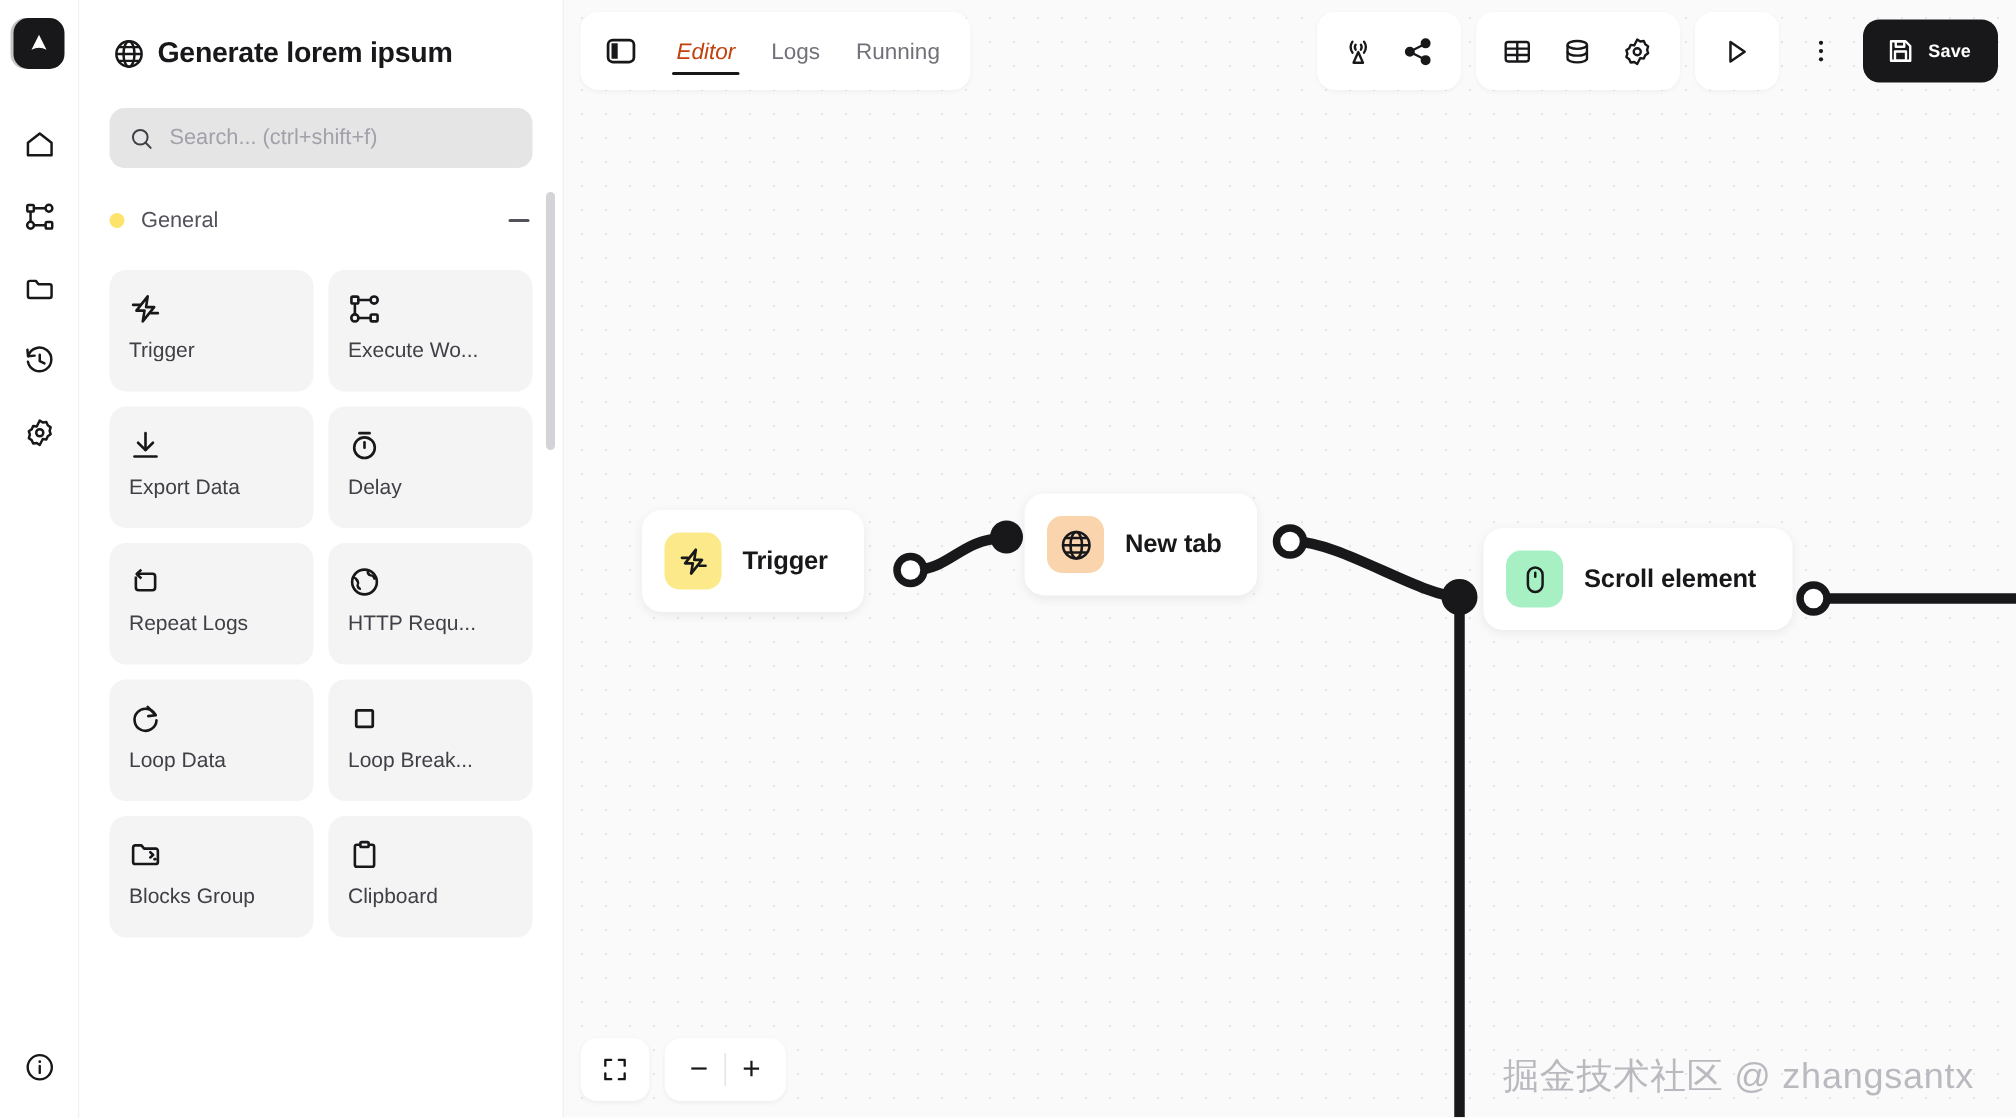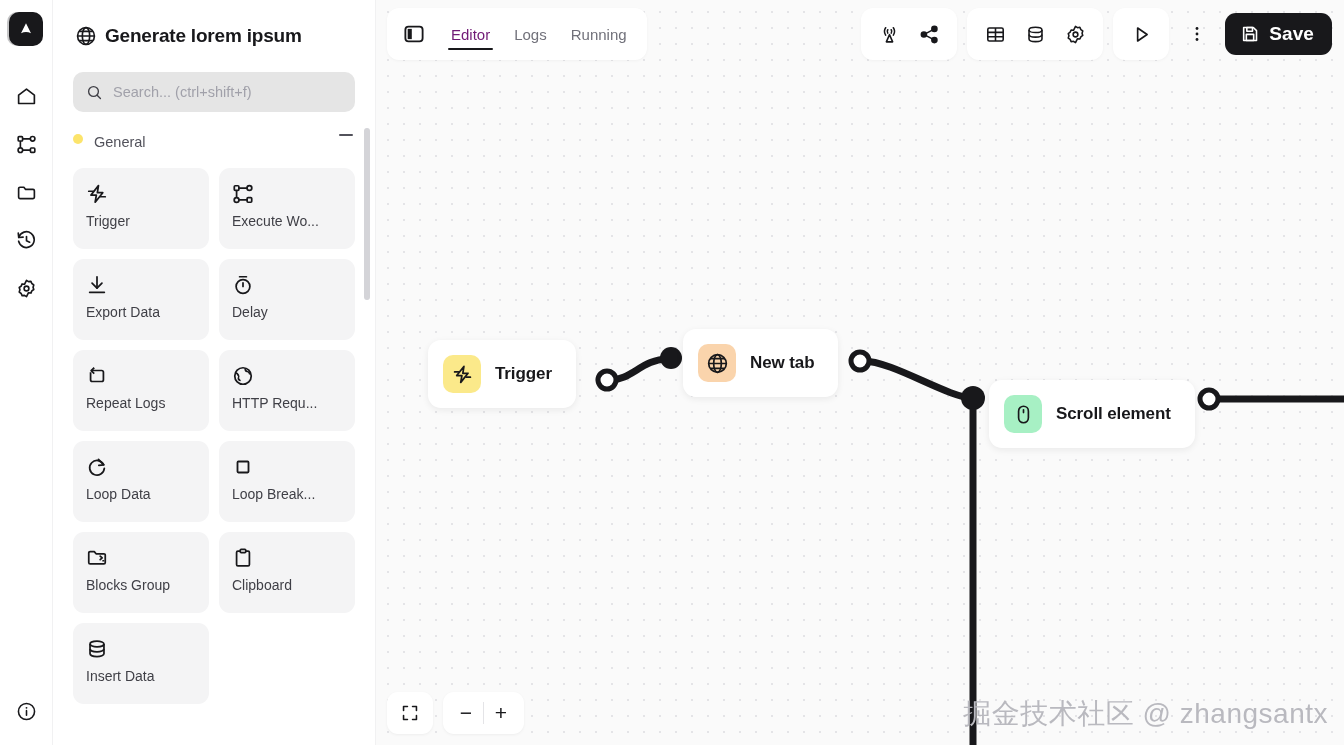--- a/index.html
+++ b/index.html
@@ -64,22 +64,22 @@
     padding: 0 13px; margin-bottom: 22px; cursor: text;
   }
   .search input {
     border: 0; outline: 0; background: transparent;
     font-family: inherit; font-size: 14.5px; color: #3f3f46;
     width: 100%;
   }
   .search input::placeholder { color: #a1a1aa; }
 
   .cat-head {
-    display: flex; align-items: flex-start; gap: 11px;
-    height: 26px; margin-bottom: 8px; cursor: pointer;
+    display: flex; align-items: center; gap: 11px;
+    height: 26px; margin-bottom: 20px; cursor: pointer;
   }
   .cat-dot { width: 10px; height: 10px; border-radius: 50%; flex: 0 0 10px; }
   .cat-name { font-size: 14.5px; color: #52525b; flex: 1 1 auto; }
   .cat-toggle {
     width: 14px; height: 2px; background: #52525b; border-radius: 1px;
     margin-right: 2px;
   }
 
   .block-grid {
     display: grid; grid-template-columns: 1fr 1fr; gap: 10px;
@@ -122,21 +122,21 @@
   .panel-toggle {
     width: 30px; height: 30px;
     display: flex; align-items: center; justify-content: center;
     cursor: pointer; border-radius: 6px; margin-right: 8px;
   }
   .tab {
     font-size: 15px; color: #71717a; padding: 0 10px;
     height: 52px; display: flex; align-items: center;
     position: relative; cursor: pointer;
   }
-  .tab.active { color: #701a75; }
+  .tab.active { color: #c2410c; font-style: italic; }
   .tab.active::after {
     content: ""; position: absolute; left: 7px; right: 7px; bottom: 10px;
     height: 2px; background: #18181b; border-radius: 2px;
   }
 
   .toolbar-right {
     position: absolute; right: 12px; top: 8px;
     display: flex; align-items: center; gap: 10px;
   }
   .tb-group {
@@ -146,21 +146,21 @@
   }
   .tb-btn {
     width: 36px; height: 36px; border-radius: 8px;
     display: flex; align-items: center; justify-content: center;
     cursor: pointer;
   }
   .save-btn {
     background: #18181b; color: #ffffff; height: 42px;
     border-radius: 11px; display: flex; align-items: center; gap: 9px;
     padding: 0 18px 0 15px; cursor: pointer; border: 0;
-    font-family: inherit; font-size: 19px; font-weight: 600;
+    font-family: inherit; font-size: 12px; font-weight: 600;
     letter-spacing: 0.1px;
   }
 
   
   .node {
     position: absolute; background: #ffffff;
     border-radius: 13px; height: 68px;
     display: flex; align-items: center; gap: 14px;
     padding: 0 24px 0 15px;
     box-shadow: 0 2px 7px rgba(0,0,0,0.07);
@@ -188,22 +188,22 @@
     box-shadow: 0 1px 3px rgba(0,0,0,0.05);
   }
   .zc-btn {
     width: 34px; height: 34px; border-radius: 7px;
     display: flex; align-items: center; justify-content: center;
     cursor: pointer;
   }
   .zc-div { width: 1px; height: 22px; background: #e4e4e7; }
 
   .watermark {
-    position: absolute; right: 16px; bottom: 12px;
-    font-size: 28px; color: #b9b9bf; letter-spacing: 0.5px;
+    position: absolute; right: 28px; bottom: 12px;
+    font-size: 24px; color: #b9b9bf; letter-spacing: 0.5px;
     user-select: none; white-space: nowrap;
   }
 </style>
 </head>
 <body>
 
 <div class="app">
 
   <div class="rail">
     <div class="logo">
@@ -382,30 +382,20 @@
       <div class="block-card">
         <span class="block-icon">
           <svg width="22" height="22" viewBox="0 0 24 24" fill="none" stroke="#18181b" stroke-width="1.9" stroke-linejoin="round">
             <path d="M9 4.5 H6.5 A1.5 1.5 0 0 0 5 6 V19 A1.5 1.5 0 0 0 6.5 20.5 H17.5 A1.5 1.5 0 0 0 19 19 V6 A1.5 1.5 0 0 0 17.5 4.5 H15"></path>
             <rect x="9" y="2.6" width="6" height="3.6" rx="1"></rect>
           </svg>
         </span>
         <span class="block-label">Clipboard</span>
       </div>
 
-      <div class="block-card">
-        <span class="block-icon">
-          <svg width="22" height="22" viewBox="0 0 24 24" fill="none" stroke="#18181b" stroke-width="1.9">
-            <ellipse cx="12" cy="6.6" rx="7.6" ry="3.1"></ellipse>
-            <path d="M4.4 6.6 V12 c0 1.7 3.4 3.1 7.6 3.1 s7.6 -1.4 7.6 -3.1 V6.6"></path>
-            <path d="M4.4 11.9 V17.2 c0 1.7 3.4 3.1 7.6 3.1 s7.6 -1.4 7.6 -3.1 V11.9"></path>
-          </svg>
-        </span>
-        <span class="block-label">Insert Data</span>
-      </div>
 
     </div>
 
     <div class="sb-track"></div>
   </div>
 
   <div class="canvas">
 
     <svg class="edges" width="968" height="745" viewBox="0 0 968 745">
 
@@ -437,21 +427,21 @@
       <span class="node-icon" style="background:#FAD4AC">
         <svg width="23" height="23" viewBox="0 0 24 24" fill="none" stroke="#18181b" stroke-width="1.8">
           <circle cx="12" cy="12" r="9.2"></circle>
           <ellipse cx="12" cy="12" rx="4" ry="9.2"></ellipse>
           <path d="M3 12 H21 M4.6 7 H19.4 M4.6 17 H19.4"></path>
         </svg>
       </span>
       <span class="node-label">New tab</span>
     </div>
 
-    <div class="node" style="left:613px; top:380px;">
+    <div class="node" style="left:613px; top:352px;">
       <span class="node-icon" style="background:#A7F0C4">
         <svg width="21" height="21" viewBox="0 0 24 24" fill="none" stroke="#18181b" stroke-width="1.9" stroke-linecap="round">
           <rect x="6.4" y="2.6" width="11.2" height="18.8" rx="5.6"></rect>
           <path d="M12 6.6 V9.8"></path>
         </svg>
       </span>
       <span class="node-label">Scroll element</span>
     </div>
 
     <div class="toolbar-left">

